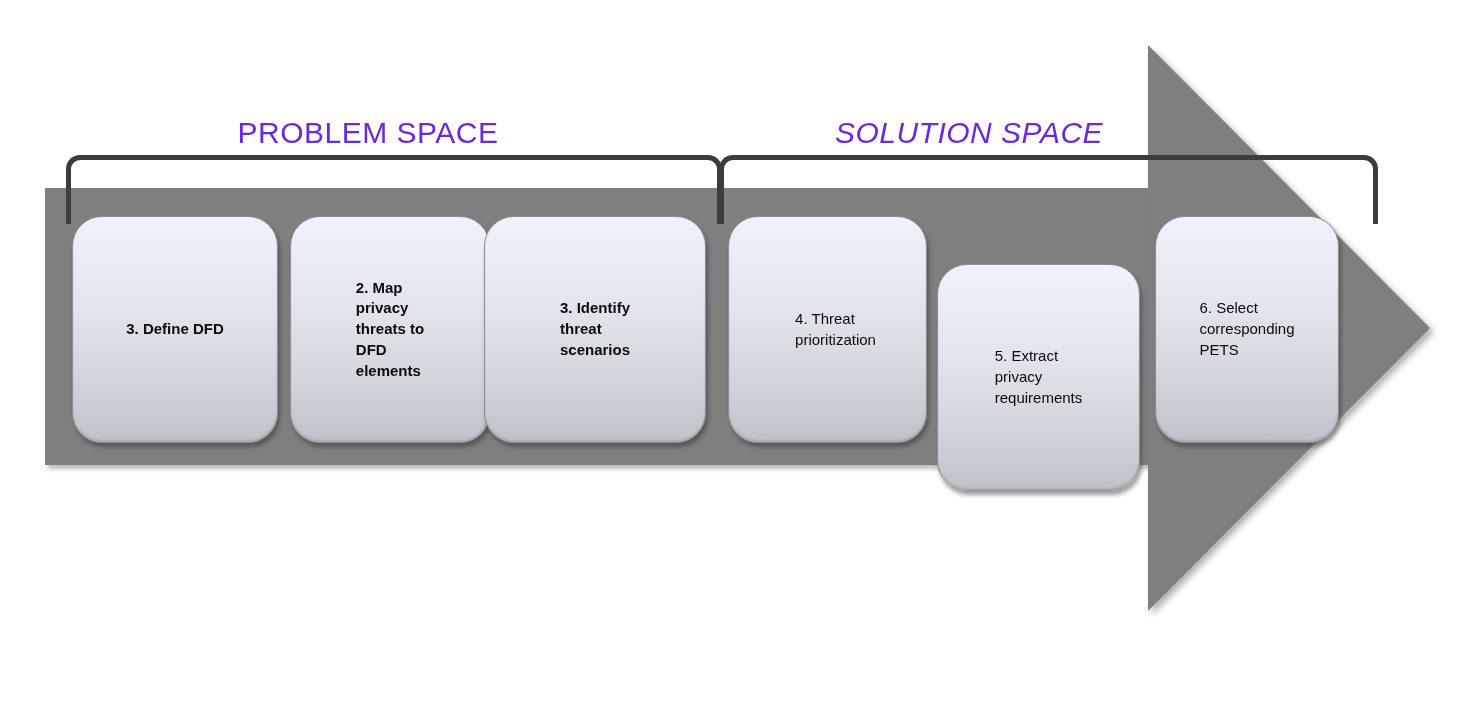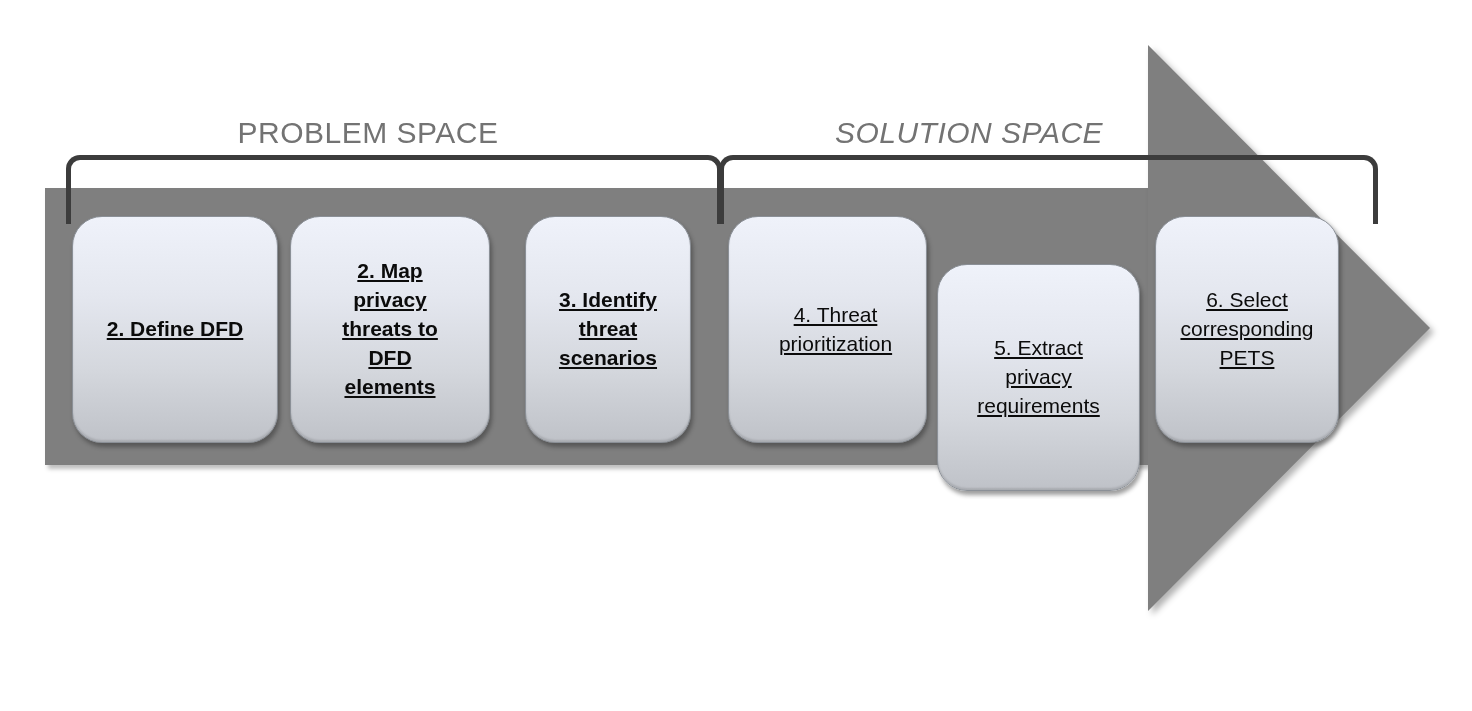--- a/index.html
+++ b/index.html
@@ -47,21 +47,21 @@
   .bracket-solution { left: 719px; width: 649px; }
 
   
   .space-label {
     position: absolute;
     top: 116px;
     width: 380px;
     text-align: center;
     font-size: 30px;
     letter-spacing: 0.5px;
-    color: #737373;
+    color: #6d28d9;
     z-index: 30;
     white-space: nowrap;
   }
   .label-problem  { left: 178px; }
   .label-solution { left: 779px; font-style: italic; }
 
   
   .step-box {
     position: absolute;
     top: 216px;
@@ -71,32 +71,31 @@
     border: 1px solid #8b9097;
     box-shadow: 2px 4px 4px rgba(40,40,40,0.45), inset 0 -2px 2px rgba(0,0,0,0.12);
     display: flex;
     align-items: center;
     justify-content: center;
     z-index: 20;
     box-sizing: border-box;
   }
   .step-label {
     display: block;
-    text-align: center;
+    text-align: left;
     white-space: pre-line;
-    font-size: 21px;
+    font-size: 15px;
     line-height: 1.38;
     color: #0b0b0b;
     padding: 0 6px;
-    text-decoration: underline;
   }
   .step-box.bold .step-label { font-weight: bold; }
   .box-1 { left: 72px;   width: 206px; }
   .box-2 { left: 290px;  width: 200px; }
-  .box-3 { left: 525px;  width: 166px; }
+  .box-3 { left: 484px;  width: 222px; }
   .box-4 { left: 728px;  width: 199px; padding-left: 16px; }
   .box-5 { left: 937px;  width: 203px; margin-top: 48px; }
   .box-6 { left: 1155px; width: 184px; }
 </style>
 </head>
 <body>
 
 <div class="canvas">
 
   <div class="arrow-shaft"></div>
@@ -104,21 +103,21 @@
     <div class="arrow-head-tri"></div>
   </div>
 
   <div class="bracket bracket-problem"></div>
   <div class="bracket bracket-solution"></div>
 
   <div class="space-label label-problem">PROBLEM SPACE</div>
   <div class="space-label label-solution">SOLUTION SPACE</div>
 
   <div class="step-box box-1 bold">
-    <span class="step-label">2. Define DFD</span>
+    <span class="step-label">3. Define DFD</span>
   </div>
   <div class="step-box box-2 bold">
     <span class="step-label">2. Map
 privacy
 threats to
 DFD
 elements</span>
   </div>
   <div class="step-box box-3 bold">
     <span class="step-label">3. Identify

